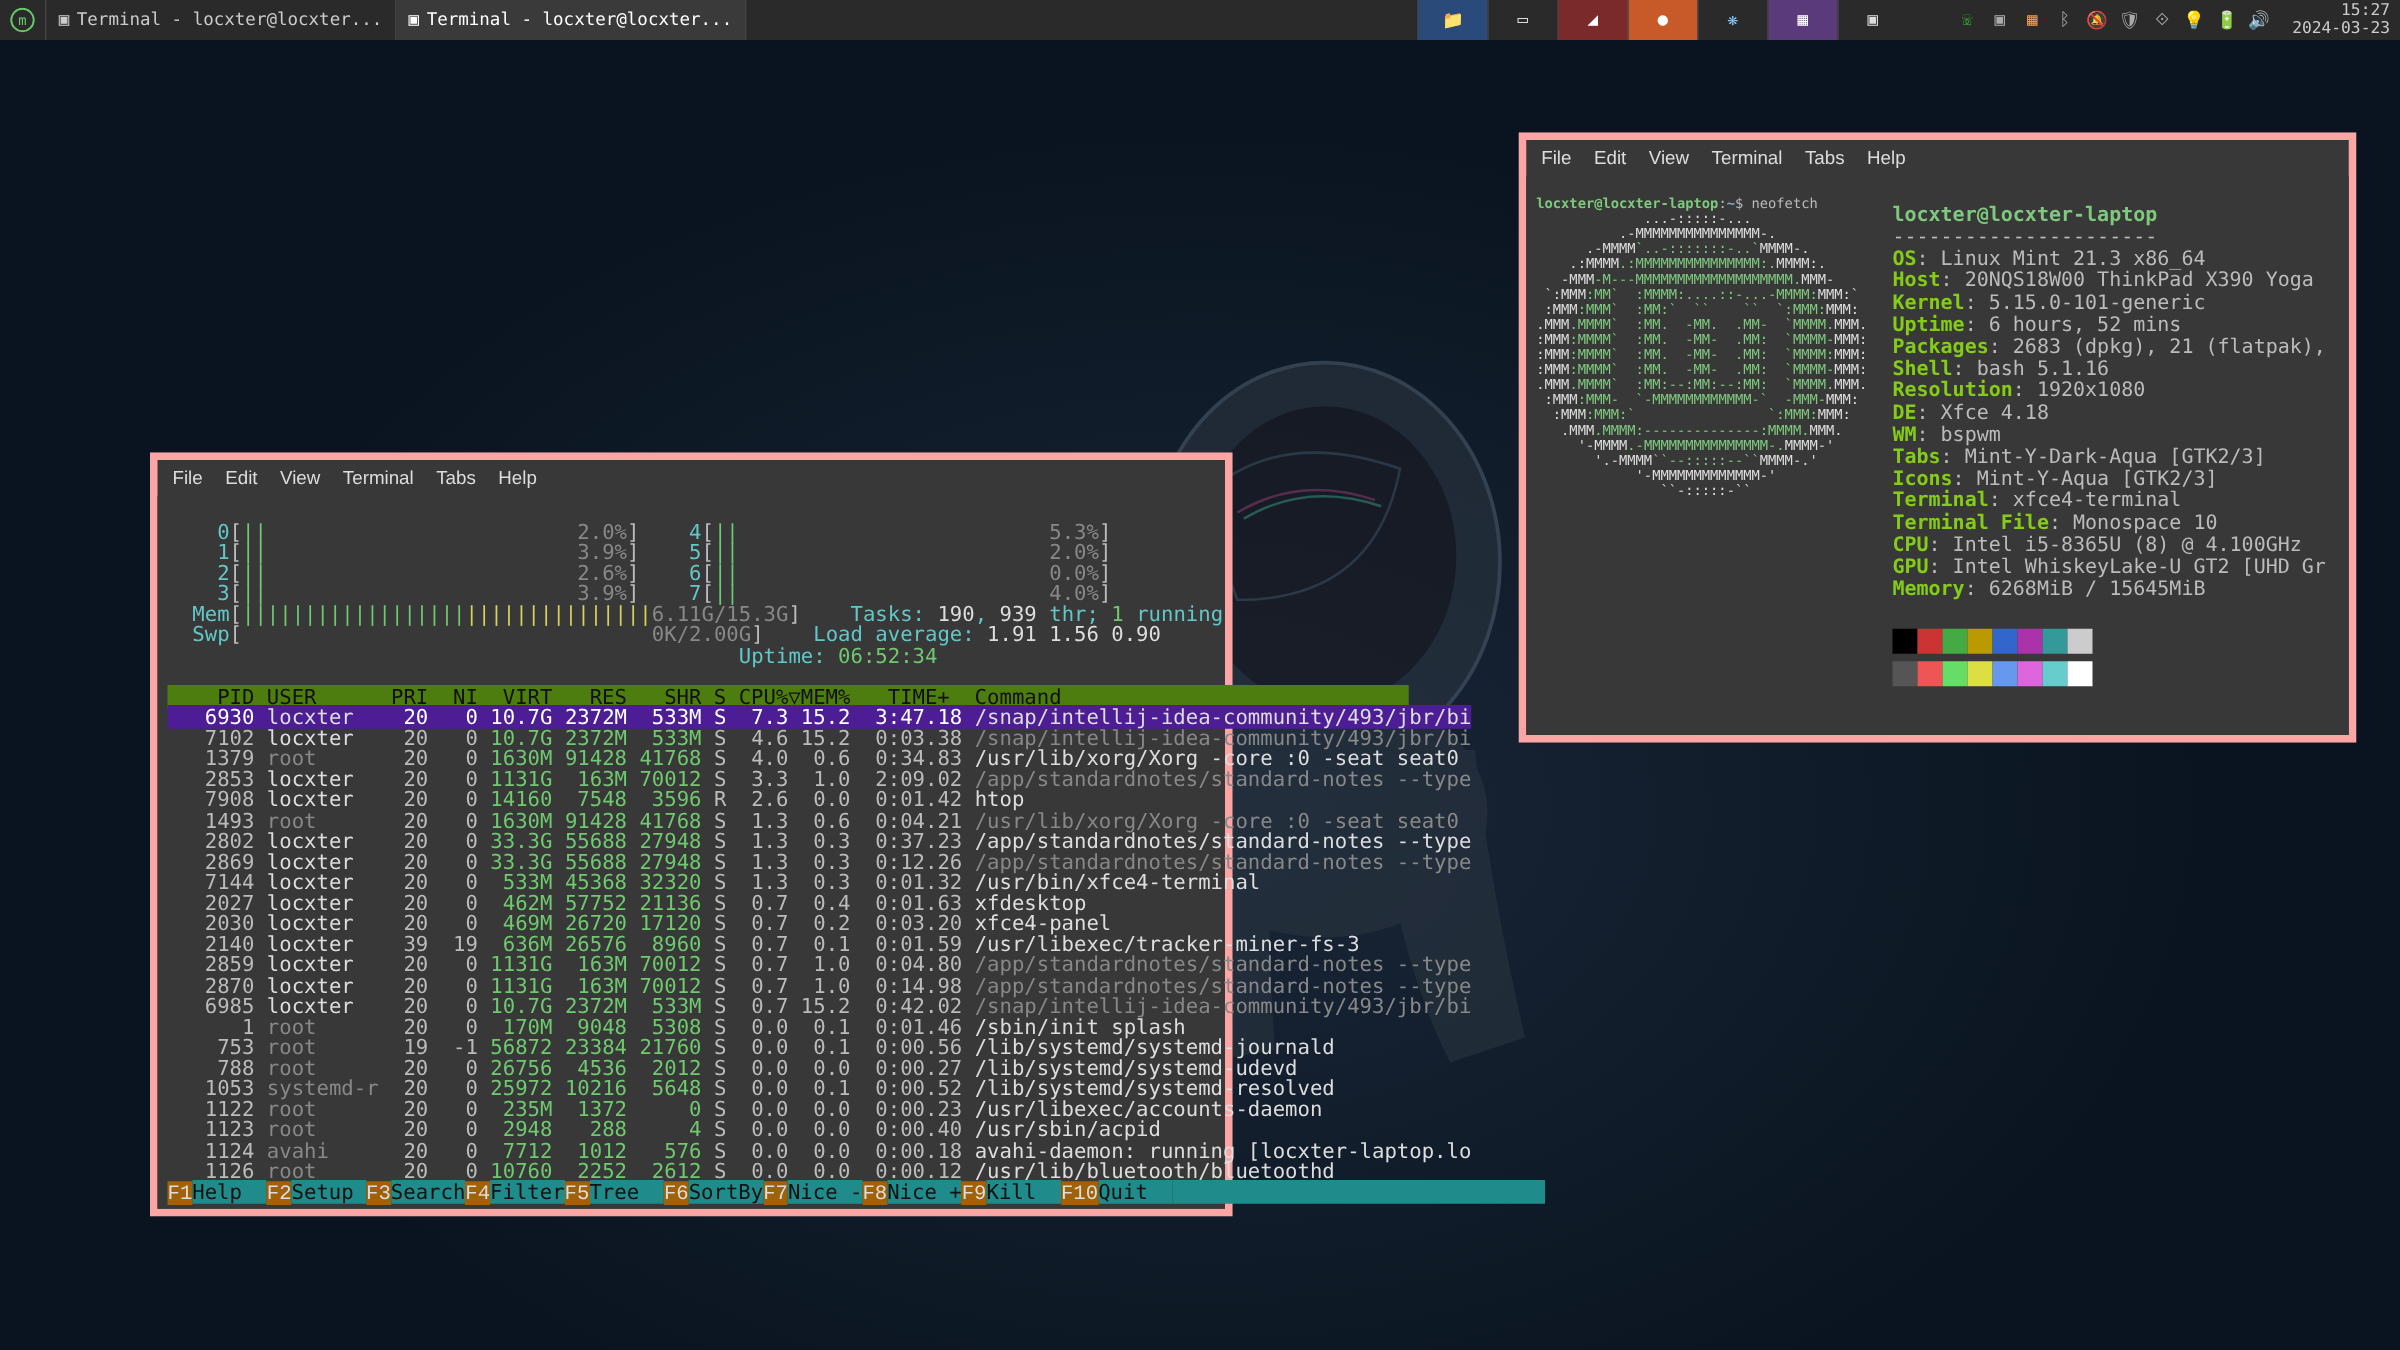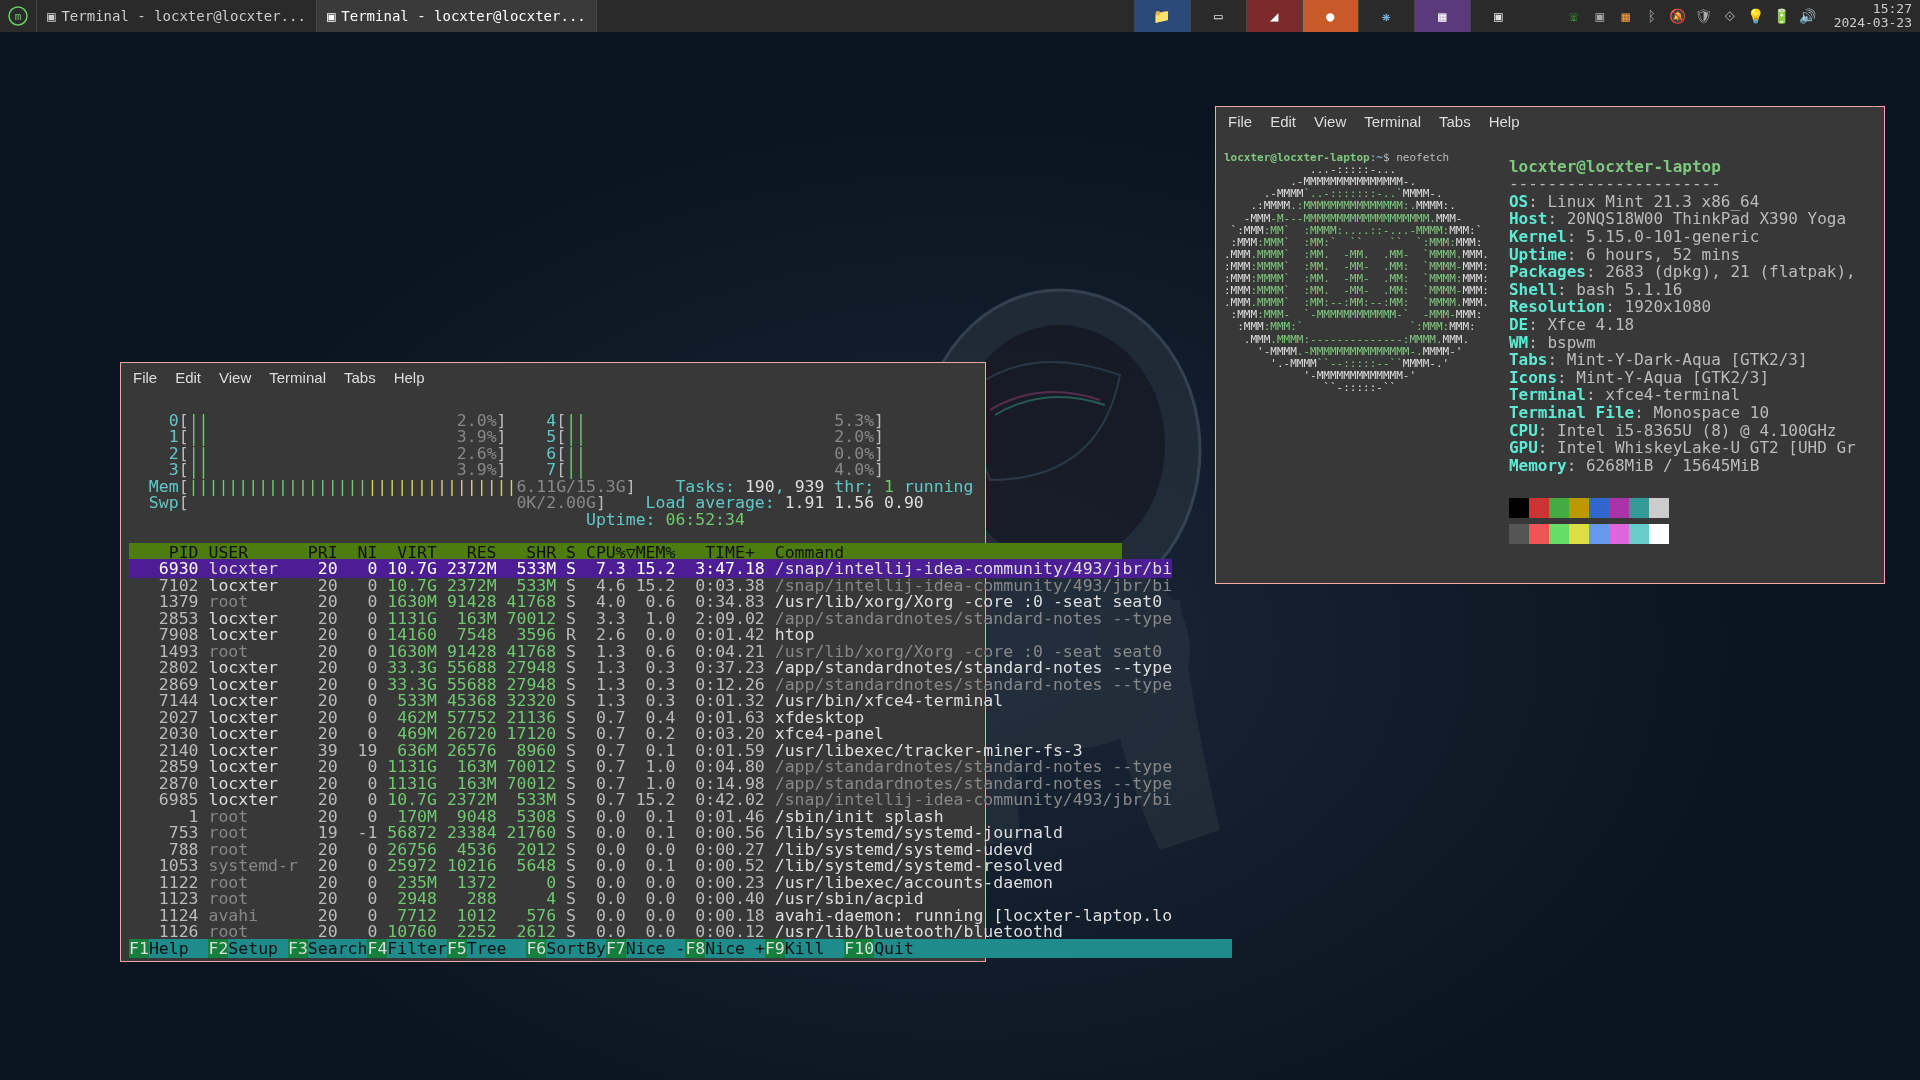--- a/index.html
+++ b/index.html
@@ -39,21 +39,21 @@
   width: 56px; height: 32px;
   display: flex; align-items: center; justify-content: center;
   border-left: 1px solid #444;
 }
 .tray { display: flex; align-items: center; gap: 6px; padding: 0 8px; }
 .tray-icon { width: 20px; height: 20px; display: flex; align-items: center; justify-content: center; color: #aaa; }
 .clock { font-size: 13px; text-align: right; padding: 0 8px; line-height: 1.1; }
 .window {
   position: absolute;
   background: #383838;
-  border: 1px solid #fca5a5;
+  border: 6px solid #fca5a5;
   font-family: "Monospace", monospace;
 }
 .window-menu {
   display: flex; gap: 18px;
   padding: 6px 12px;
   font-size: 15px; color: #ddd;
   font-family: sans-serif;
 }
 .window-menu span { cursor: pointer; }
 .term-body {
@@ -71,26 +71,26 @@
 .htop-yellow { color: #d6d060; }
 .htop-cyan { color: #62c7c7; }
 .htop-white { color: #ddd; }
 .htop-dim { color: #888; }
 .htop-table-header {
   background: #4d7c0f; color: #111;
 }
 .htop-row-selected { background: #4c1d95; color: #fff; }
 .htop-row-selected .htop-green, .htop-row-selected .htop-cyan, .htop-row-selected .htop-dim { color: #fff; }
 .htop-bottom { background: #1f8b8b; color: #111; }
-.htop-key { background: #15803d; color: #ddd; }
+.htop-key { background: #a16207; color: #ddd; font-family: Liberation Mono, monospace; }
 
 .neo { left: 1215px; top: 106px; width: 670px; }
 .neo-prompt-user { color: #7fc97f; font-weight: bold; }
 .neo-prompt-path { color: #7fa7d8; font-weight: bold; }
-.neo-label { color: #5eead4; font-weight: bold; text-align: right; }
+.neo-label { color: #84cc16; font-weight: bold; text-align: right; }
 .neo-title { color: #7fc97f; font-weight: bold; }
 .neo-ascii .g { color: #7fc97f; }
 .neo-ascii .w { color: #ddd; }
 .neo-colors { display: flex; margin-top: 6px; }
 .neo-colors div { width: 20px; height: 20px; }
 </style>
 </head>
 <body>
 
 <div class="desktop-bg"></div>

